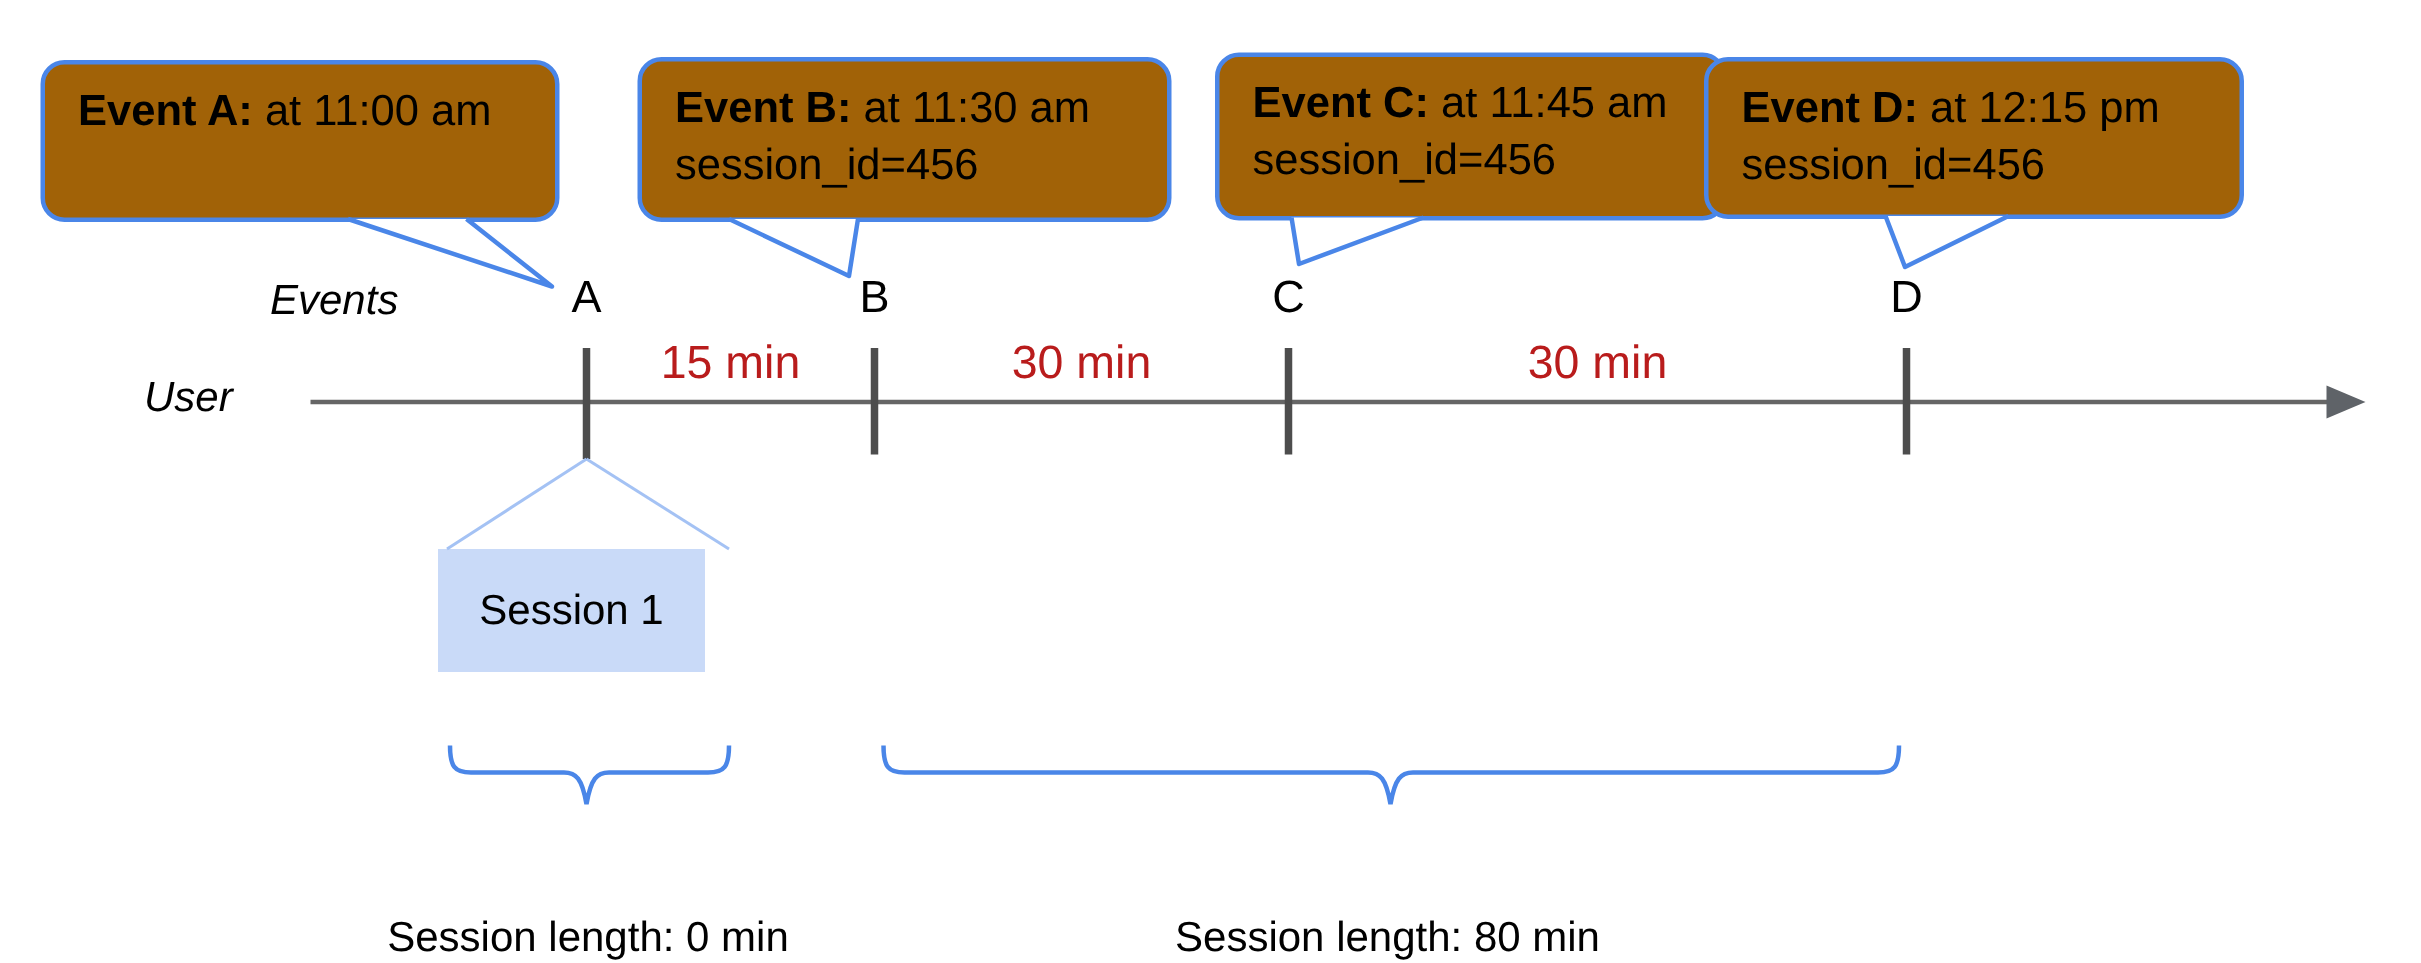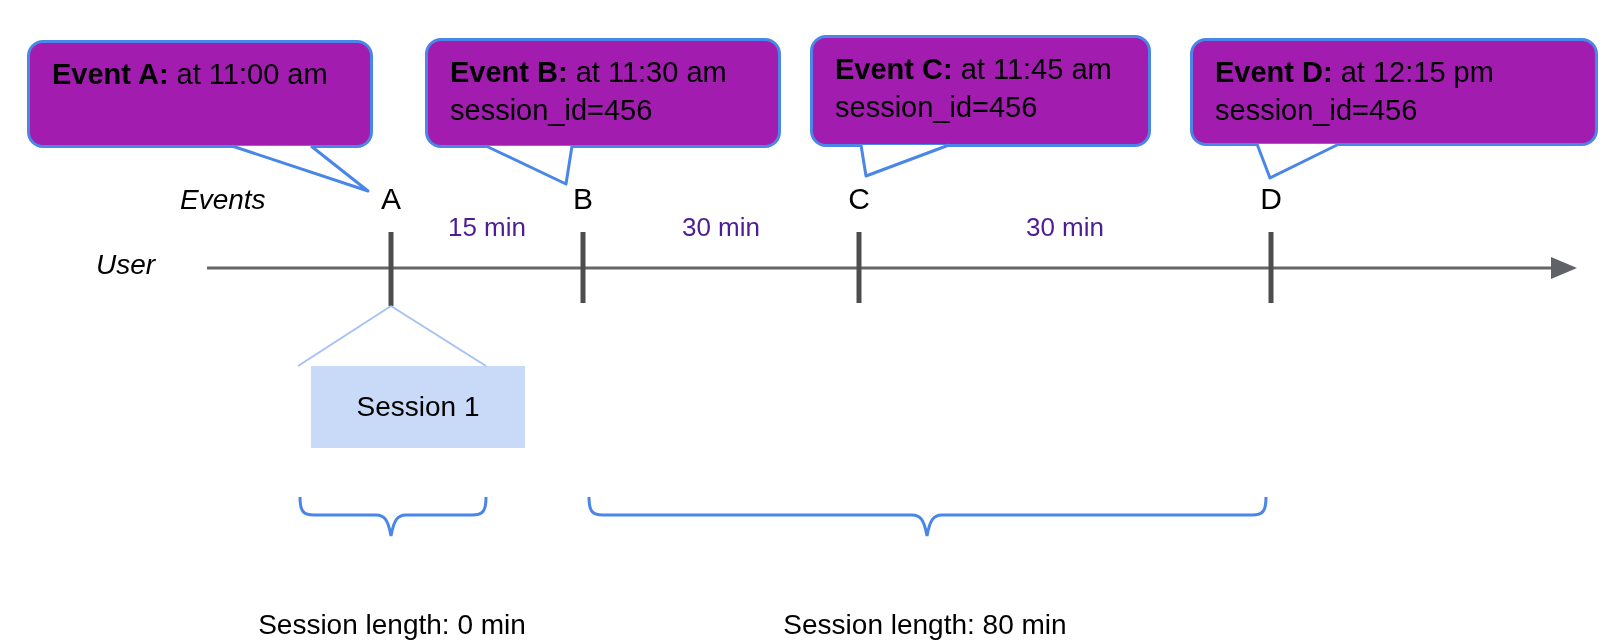--- a/index.html
+++ b/index.html
@@ -1,29 +1,29 @@
 <!DOCTYPE html>
 <html><head>
 <meta charset="utf-8">
 <style>
   html,body{margin:0;padding:0;background:#fff;}
   #stage{
     position:relative;width:1614px;height:642px;background:#ffffff;overflow:hidden;
     font-family:"Liberation Sans", sans-serif;color:#000;
   }
   .callout{
-    position:absolute;box-sizing:border-box;background:#a21caf;
+    position:absolute;box-sizing:border-box;background:#a16207;
     border:3px solid #4a86e8;border-radius:16px;
     font-size:29px;line-height:38px;padding:12px 20px 0 22px;z-index:1;
   }
   .callout b{font-weight:bold;}
   .svg-layer{position:absolute;left:0;top:0;z-index:2;pointer-events:none;}
   .label{position:absolute;white-space:nowrap;font-style:italic;}
   .marker{position:absolute;transform:translateX(-50%);font-size:30px;top:182px;}
-  .interval{position:absolute;transform:translateX(-50%);font-size:26px;top:212px;color:#4c1d95;}
+  .interval{position:absolute;transform:translateX(-50%);font-size:31px;top:224px;color:#b91c1c;}
   .session-bar{
     position:absolute;top:366px;height:82px;background:#c9daf8;
     display:flex;align-items:center;justify-content:center;font-size:28px;z-index:1;
   }
   .session-length{position:absolute;transform:translateX(-50%);top:609px;font-size:28px;}
   #events-label{left:180px;top:184px;font-size:28px;}
   #user-label{left:96px;top:249px;font-size:28px;}
 </style>
 </head>
 <body>
@@ -37,38 +37,38 @@
   <div class="callout" style="left:425px;top:38px;width:356px;height:110px">
     <div><b>Event B:</b><span> at 11:30 am</span></div>
     <div>session_id=456</div>
   </div>
 
   <div class="callout" style="left:810px;top:35px;width:341px;height:112px">
     <div><b>Event C:</b><span> at 11:45 am</span></div>
     <div>session_id=456</div>
   </div>
 
-  <div class="callout" style="left:1190px;top:38px;width:408px;height:108px">
+  <div class="callout" style="left:1136px;top:38px;width:360px;height:108px">
     <div><b>Event D:</b><span> at 12:15 pm</span></div>
     <div>session_id=456</div>
   </div>
 
   <div class="label" id="events-label">Events</div>
   <div class="label" id="user-label">User</div>
 
   <div class="marker" style="left:391px">A</div>
   <div class="marker" style="left:583px">B</div>
   <div class="marker" style="left:859px">C</div>
   <div class="marker" style="left:1271px">D</div>
 
   <div class="interval" style="left:487px">15 min</div>
   <div class="interval" style="left:721px">30 min</div>
   <div class="interval" style="left:1065px">30 min</div>
 
-  <div class="session-bar" style="left:311px;width:214px">
+  <div class="session-bar" style="left:292px;width:178px">
     <span>Session 1</span>
   </div>
 
   <div class="session-length" style="left:392px">Session length: 0 min</div>
   <div class="session-length" style="left:925px">Session length: 80 min</div>
 
   <svg class="svg-layer" width="1614" height="642" viewBox="0 0 1614 642">
 
     <line x1="207" y1="268" x2="1554" y2="268" stroke="#666666" stroke-width="3"></line>
     <polygon points="1551,257 1577,268 1551,279" fill="#5f6368"></polygon>

